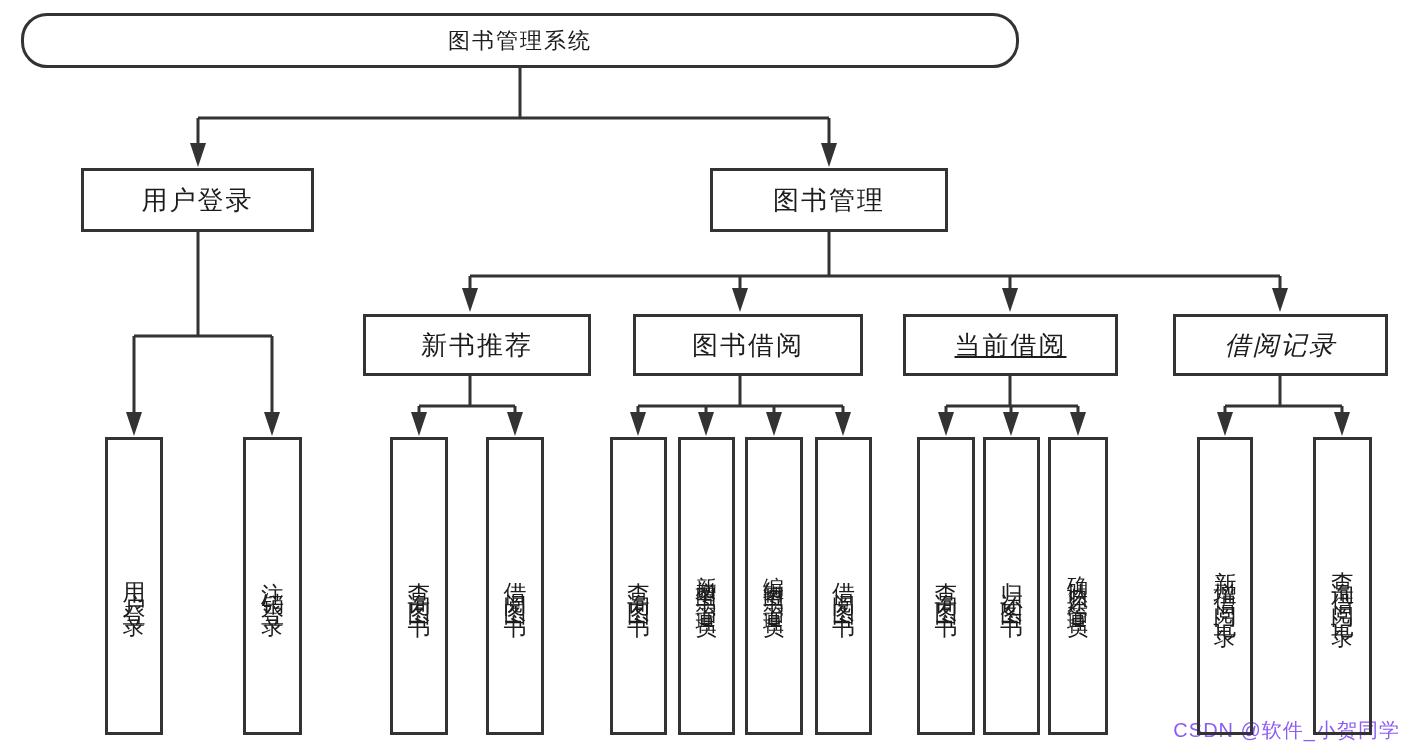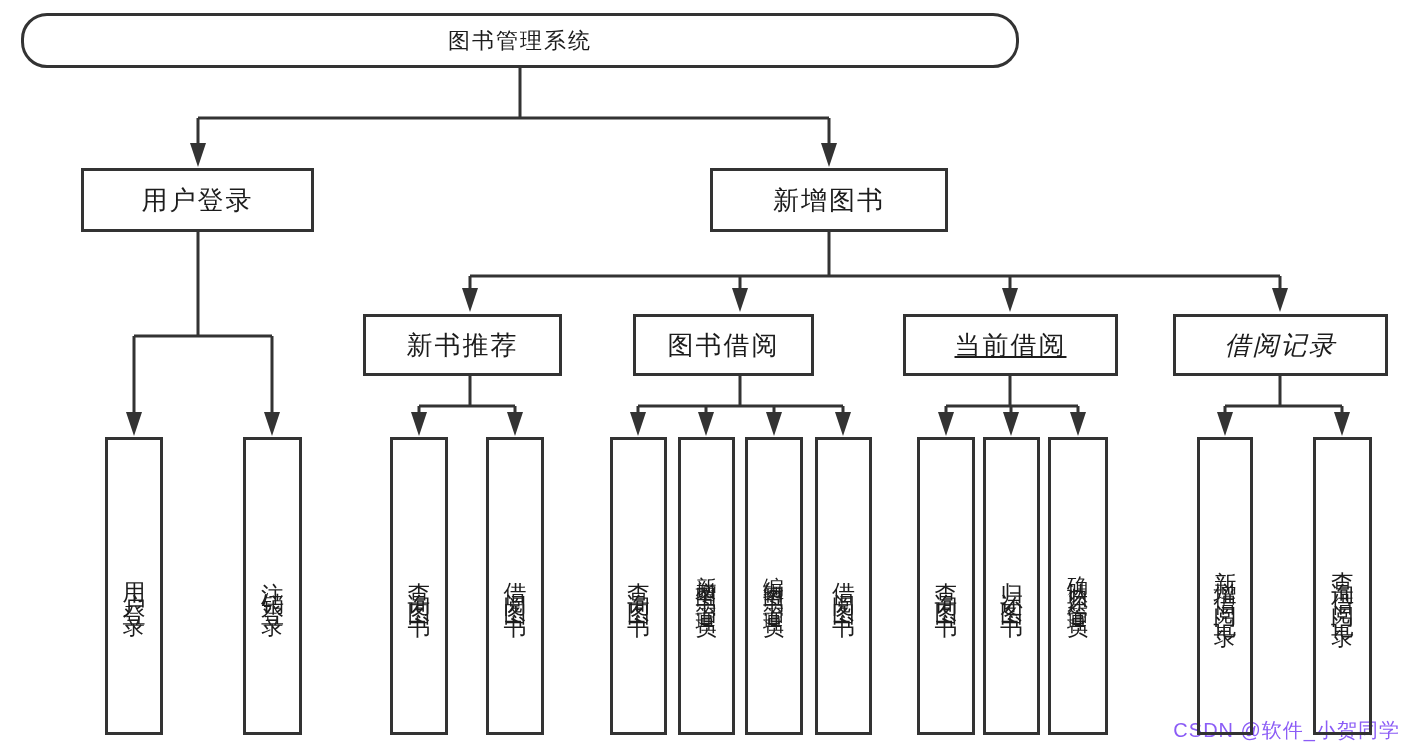--- a/index.html
+++ b/index.html
@@ -73,25 +73,25 @@
       <path d="M1280 376 V406 M1225 406 H1342 M1225 406 V414 M1342 406 V414"></path>
       <polygon points="1217,412 1233,412 1225,436" fill="#333333" stroke="none"></polygon>
       <polygon points="1334,412 1350,412 1342,436" fill="#333333" stroke="none"></polygon>
     </g>
   </svg>
 
   <div class="node root-box" style="left:21px; top:13px; width:998px; height:55px;border-radius:26px;">图书管理系统</div>
 
   <div class="node h" style="left:81px; top:168px; width:233px; height:64px;">用户登录</div>
 
-  <div class="node h" style="left:710px; top:168px; width:238px; height:64px;">新增图书</div>
+  <div class="node h" style="left:710px; top:168px; width:238px; height:64px;">图书管理</div>
 
-  <div class="node h" style="left:363px; top:314px; width:199px; height:62px;">新书推荐</div>
+  <div class="node h" style="left:363px; top:314px; width:228px; height:62px;">新书推荐</div>
 
-  <div class="node h" style="left:633px; top:314px; width:181px; height:62px;">图书借阅</div>
+  <div class="node h" style="left:633px; top:314px; width:230px; height:62px;">图书借阅</div>
 
   <div class="node h" style="left:903px; top:314px; width:215px; height:62px;text-decoration:underline;">当前借阅</div>
 
   <div class="node h" style="left:1173px; top:314px; width:215px; height:62px;font-style:italic;">借阅记录</div>
 
   <div class="node v" style="left:105px; top:437px; width:58px; height:298px;">用户登录</div>
 
   <div class="node v" style="left:243px; top:437px; width:59px; height:298px;">注销登录</div>
 
   <div class="node v" style="left:390px; top:437px; width:58px; height:298px;">查询图书</div>

